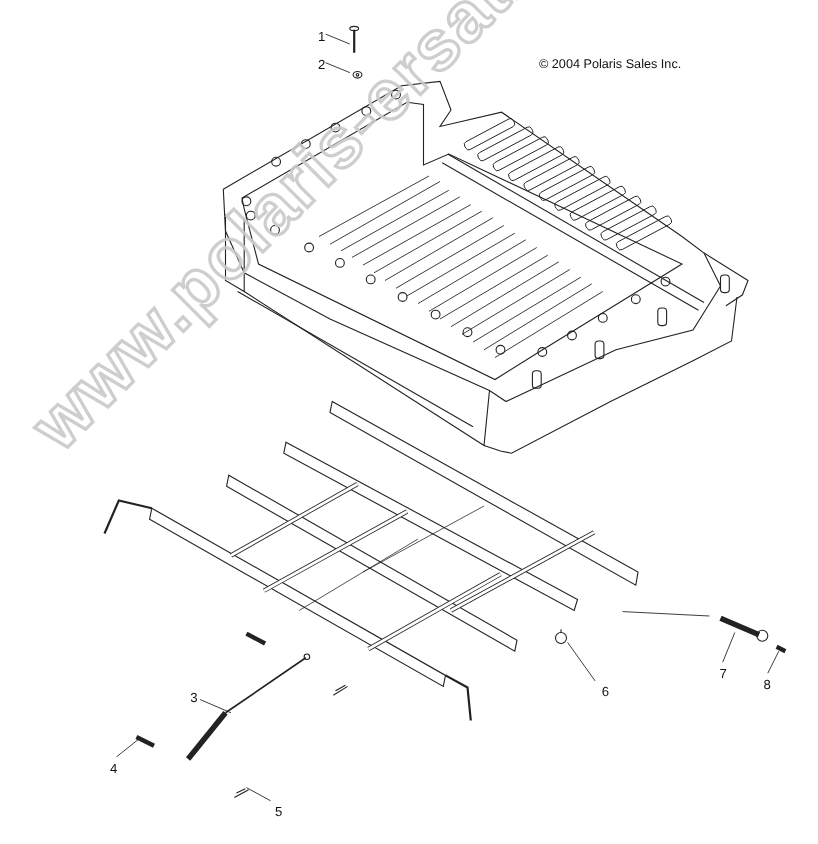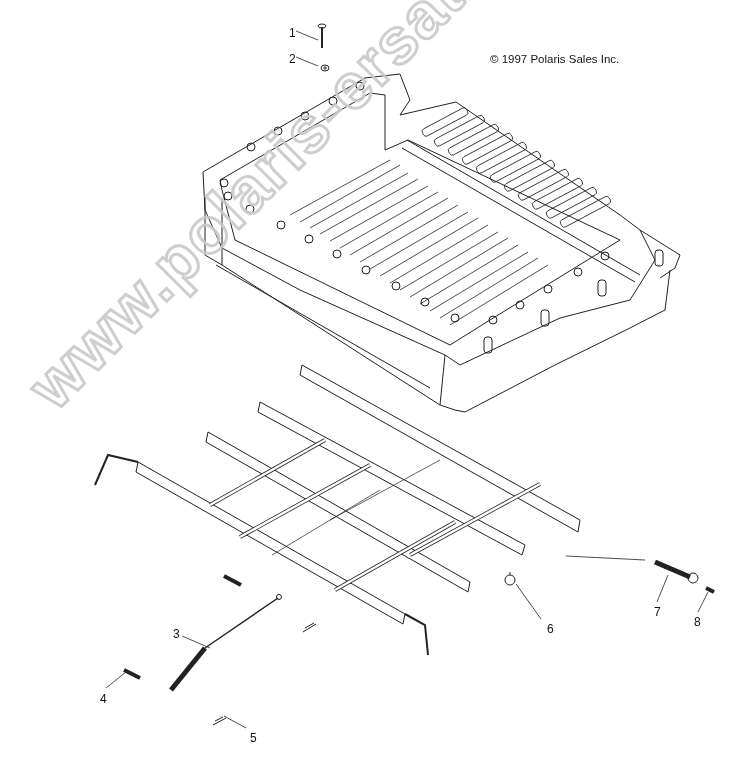--- a/index.html
+++ b/index.html
@@ -172,21 +172,21 @@
         <path d="M541,619 L516,584"></path>
         <path d="M657,602 L668,575"></path>
         <path d="M698,612 L708,592"></path>
         <path d="M566,556 L645,560"></path>
       </g>
     </g>
   </svg>
 
   <div class="watermark">www.polaris-ersatzteile.de</div>
 
-  <div class="copyright">© 1997 Polaris Sales Inc.</div>
+  <div class="copyright">© 2004 Polaris Sales Inc.</div>
 
   <div class="callout" style="left:289px;top:27px;">1</div>
   <div class="callout" style="left:289px;top:53px;">2</div>
   <div class="callout" style="left:173px;top:628px;">3</div>
   <div class="callout" style="left:100px;top:693px;">4</div>
   <div class="callout" style="left:250px;top:732px;">5</div>
   <div class="callout" style="left:547px;top:623px;">6</div>
   <div class="callout" style="left:654px;top:606px;">7</div>
   <div class="callout" style="left:694px;top:616px;">8</div>
 </div>

